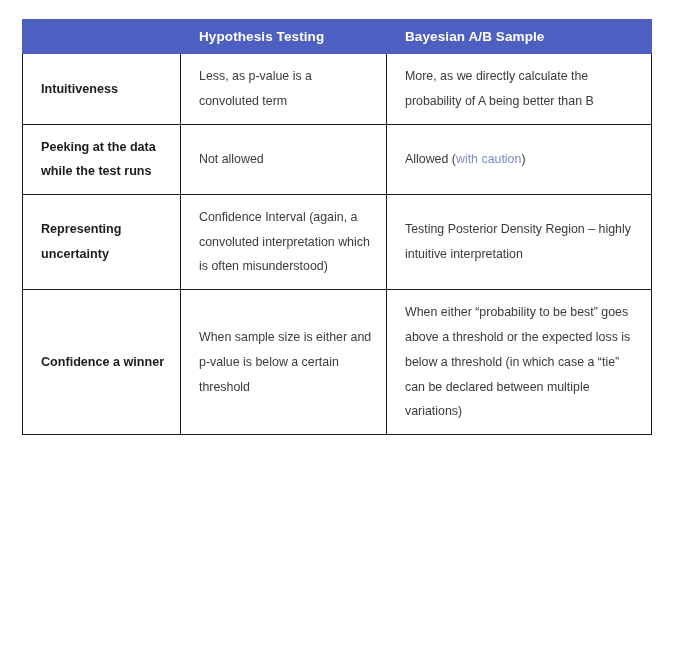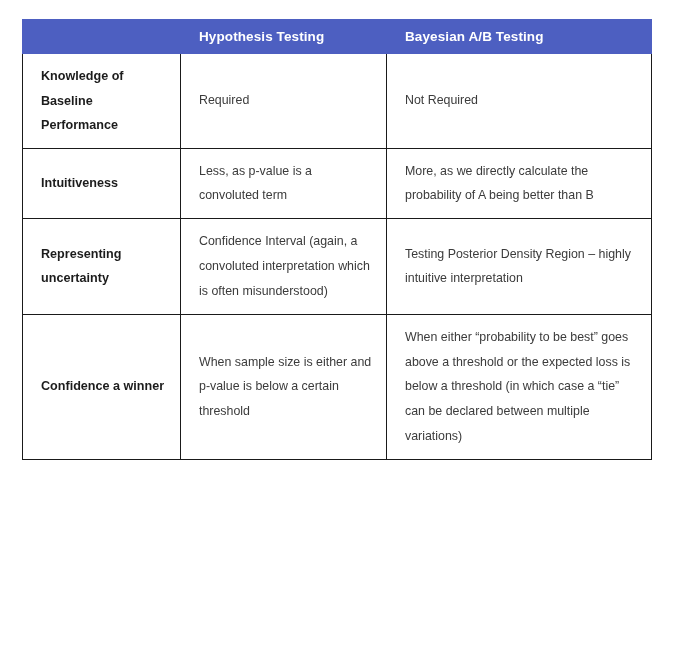--- a/index.html
+++ b/index.html
@@ -80,39 +80,39 @@
     <colgroup>
       <col class="c-label">
       <col class="c-a">
       <col class="c-b">
     </colgroup>
 
     <thead>
       <tr>
         <th class="blank-head"></th>
         <th>Hypothesis Testing</th>
-        <th>Bayesian A/B Testing</th>
+        <th>Bayesian A/B Sample</th>
       </tr>
     </thead>
 
     <tbody>
 
-      <tr>
-        <td class="label-cell">Knowledge of Baseline Performance</td>
-        <td class="body-cell">Required</td>
-        <td class="body-cell">Not Required</td>
-      </tr>
 
       <tr>
         <td class="label-cell">Intuitiveness</td>
         <td class="body-cell">Less, as p-value is a convoluted term</td>
         <td class="body-cell">More, as we directly calculate the probability of A being better than B</td>
       </tr>
 
 
+      <tr>
+        <td class="label-cell">Peeking at the data while the test runs</td>
+        <td class="body-cell">Not allowed</td>
+        <td class="body-cell"><span>Allowed (</span><span class="link-note">with caution</span><span>)</span></td>
+      </tr>
 
 
       <tr>
         <td class="label-cell">Representing uncertainty</td>
         <td class="body-cell">Confidence Interval (again, a convoluted interpretation which is often misunderstood)</td>
         <td class="body-cell">Testing Posterior Density Region – highly intuitive interpretation</td>
       </tr>
 
       <tr>
         <td class="label-cell">Confidence a winner</td>

